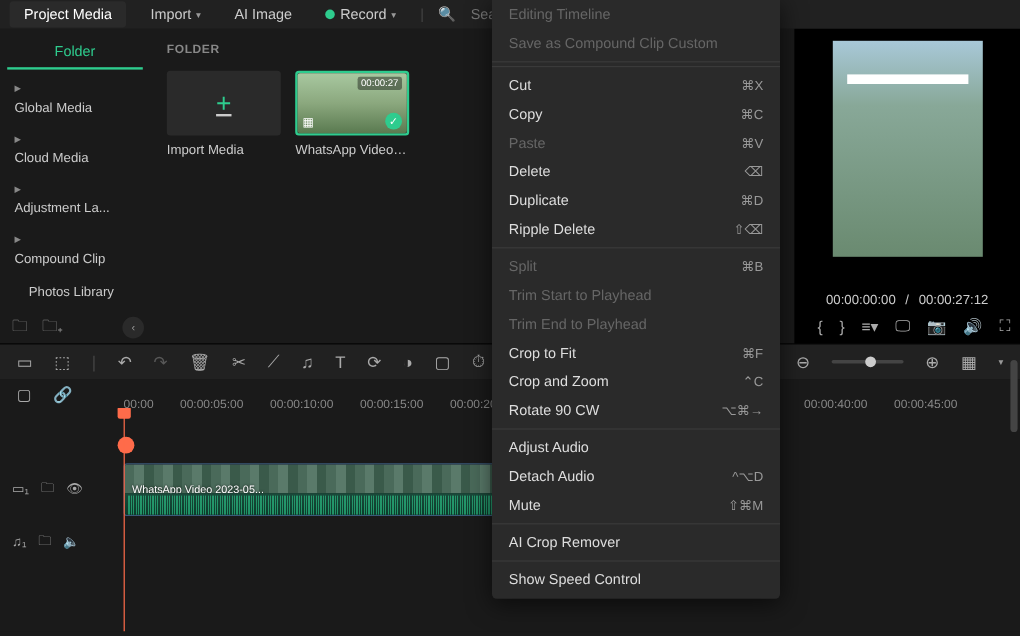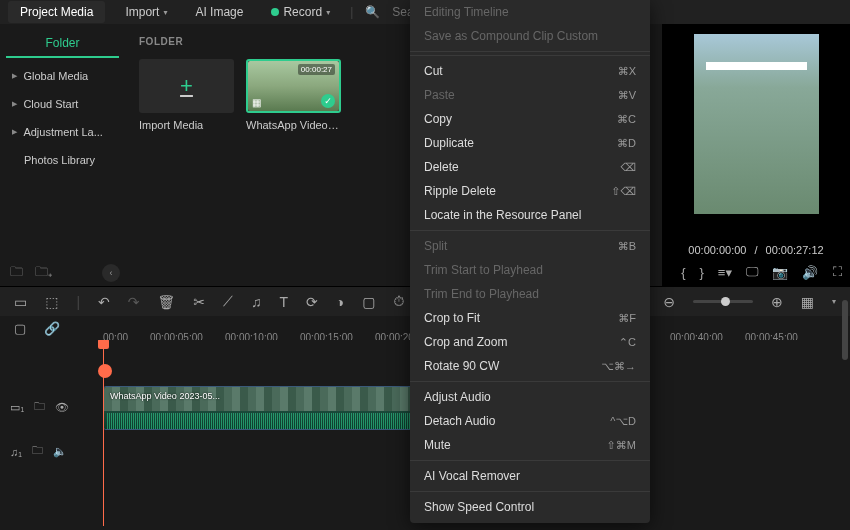--- a/index.html
+++ b/index.html
@@ -7,21 +7,21 @@
 .top-bar { display: flex; align-items: center; height: 24px; padding: 0 8px; gap: 12px; background: #212121; font-size: 12px; }
 .tab-active { background: #2a2a2a; padding: 4px 12px; border-radius: 3px; font-weight: 500; color: #fff; }
 .top-btn { padding: 4px 8px; color: #ccc; display: flex; align-items: center; gap: 4px; cursor: pointer; }
 .chev { font-size: 8px; color: #999; }
 .rec-dot { width: 8px; height: 8px; border-radius: 50%; background: #2ecc8e; display: inline-block; }
 .search-icon { color: #aaa; }
 .search-input { background: transparent; border: none; color: #aaa; font-size: 12px; outline: none; width: 100px; }
 .main-area { display: flex; height: 262px; }
 .sidebar { width: 125px; background: #1a1a1a; padding: 6px; }
 .sidebar-tab { text-align: center; padding: 6px; color: #2ecc8e; font-size: 12px; font-weight: 500; border-bottom: 2px solid #2ecc8e; margin-bottom: 4px; }
-.side-item { display: flex; align-items: center; gap: 6px; padding: 8px 6px; font-size: 11px; color: #ccc; border-radius: 4px; cursor: pointer; }
+.side-item { display: flex; align-items: flex-start; gap: 6px; padding: 8px 6px; font-size: 11px; color: #ccc; border-radius: 4px; cursor: pointer; flex-direction: column; }
 .tri { font-size: 7px; color: #888; }
 .side-collapse { position: absolute; left: 102px; top: 264px; width: 18px; height: 18px; background: #2a2a2a; border-radius: 50%; display: flex; align-items: center; justify-content: center; font-size: 9px; color: #999; }
 .side-foot { position: absolute; left: 10px; top: 262px; display: flex; gap: 12px; color: #888; font-size: 13px; }
 .browser { flex: 1; padding: 12px 14px; background: #1a1a1a; }
 .folder-label { font-size: 10px; color: #888; font-weight: 600; letter-spacing: 0.5px; margin-bottom: 12px; }
 .thumbs { display: flex; gap: 12px; }
 .thumb { width: 95px; }
 .thumb-box { width: 95px; height: 54px; background: #2a2a2a; border-radius: 3px; display: flex; align-items: center; justify-content: center; position: relative; text-decoration: underline; }
 .thumb-box.sel { border: 2px solid #2ecc8e; }
 .plus { font-size: 22px; color: #2ecc8e; font-weight: 300; }
@@ -44,21 +44,21 @@
 .ruler span { position: absolute; top: 4px; }
 .playhead { position: absolute; left: 103px; top: 0; width: 1px; height: 200px; background: #ff6b4a; z-index: 5; }
 .playhead::before { content: ""; position: absolute; top: -1px; left: -5px; width: 11px; height: 10px; background: #ff6b4a; border-radius: 2px; }
 .timeline-body { height: 186px; background: #1a1a1a; position: relative; overflow: hidden; }
 .fx-marker { position: absolute; left: 98px; top: 24px; width: 14px; height: 14px; background: #ff6b4a; border-radius: 50%; }
 .track { position: absolute; left: 10px; display: flex; gap: 10px; align-items: center; font-size: 11px; color: #aaa; }
 .track.video { top: 58px; }
 .track.audio { top: 102px; }
 .clip { position: absolute; left: 103px; top: 46px; width: 310px; height: 44px; border-radius: 3px; overflow: hidden; border: 1px solid #3a5a7a; }
 .clip-vid { height: 24px; background: repeating-linear-gradient(90deg, #4a6a5a 0 8px, #5a7a6a 8px 16px, #3a5a4a 16px 24px); position: relative; }
-.clip-name { position: absolute; left: 6px; top: 4px; font-size: 9px; color: #fff; text-shadow: 0 0 2px #000; }
+.clip-name { position: absolute; left: 6px; top: 16px; font-size: 9px; color: #fff; text-shadow: 0 0 2px #000; }
 .clip-aud { height: 20px; background: linear-gradient(to bottom, #1a4a3a, #0a3a2a); position: relative; }
 .clip-aud::after { content: ""; position: absolute; inset: 2px; background: repeating-linear-gradient(90deg, transparent 0 1px, #2ecc8e 1px 2px) ; opacity: 0.6; }
 .ctx-menu { position: absolute; left: 410px; top: 0; width: 240px; background: #2a2a2a; border-radius: 0 0 4px 4px; box-shadow: 0 4px 20px rgba(0,0,0,0.6); font-size: 12px; z-index: 20; padding-bottom: 4px; }
 .ctx-item { padding: 5px 14px; display: flex; justify-content: space-between; align-items: flex-end; cursor: pointer; color: #ddd; }
 .ctx-item.disabled { color: #666; cursor: default; }
 .ctx-sep { height: 1px; background: #3a3a3a; margin: 3px 0; }
 .ctx-short { color: #999; font-size: 11px; }
 .scrollbar { position: absolute; right: 2px; top: 300px; width: 6px; height: 60px; background: #444; border-radius: 3px; }
 </style>
 </head>
@@ -83,25 +83,29 @@
 
 <div class="main-area">
   <div class="sidebar">
     <div class="sidebar-tab">Folder</div>
     <div class="side-item">
         <span class="tri">▶</span>
         <span>Global Media</span>
       </div>
     <div class="side-item">
         <span class="tri">▶</span>
-        <span>Cloud Start</span>
+        <span>Cloud Media</span>
       </div>
     <div class="side-item">
         <span class="tri">▶</span>
         <span>Adjustment La...</span>
+      </div>
+    <div class="side-item">
+        <span class="tri">▶</span>
+        <span>Compound Clip</span>
       </div>
     <div class="side-item" style="padding-left:18px">
         <span>Photos Library</span>
       </div>
   </div>
   <div class="side-foot">
     <span>🗀</span>
     <span>🗀₊</span>
   </div>
   <div class="side-collapse">‹</div>
@@ -217,43 +221,40 @@
     </div>
   <div class="ctx-item disabled">
       <span>Save as Compound Clip Custom</span>
     </div>
   <div class="ctx-sep"></div>
   <div class="ctx-sep"></div>
   <div class="ctx-item">
       <span>Cut</span>
       <span class="ctx-short">⌘X</span>
     </div>
+  <div class="ctx-item">
+      <span>Copy</span>
+      <span class="ctx-short">⌘C</span>
+    </div>
   <div class="ctx-item disabled">
       <span>Paste</span>
       <span class="ctx-short">⌘V</span>
     </div>
   <div class="ctx-item">
-      <span>Copy</span>
-      <span class="ctx-short">⌘C</span>
+      <span>Delete</span>
+      <span class="ctx-short">⌫</span>
     </div>
   <div class="ctx-item">
       <span>Duplicate</span>
       <span class="ctx-short">⌘D</span>
     </div>
   <div class="ctx-item">
-      <span>Delete</span>
-      <span class="ctx-short">⌫</span>
-    </div>
-  <div class="ctx-item">
       <span>Ripple Delete</span>
       <span class="ctx-short">⇧⌫</span>
     </div>
-  <div class="ctx-item">
-      <span>Locate in the Resource Panel</span>
-    </div>
   <div class="ctx-sep"></div>
   <div class="ctx-item disabled">
       <span>Split</span>
       <span class="ctx-short">⌘B</span>
     </div>
   <div class="ctx-item disabled">
       <span>Trim Start to Playhead</span>
     </div>
   <div class="ctx-item disabled">
       <span>Trim End to Playhead</span>
@@ -277,20 +278,20 @@
   <div class="ctx-item">
       <span>Detach Audio</span>
       <span class="ctx-short">^⌥D</span>
     </div>
   <div class="ctx-item">
       <span>Mute</span>
       <span class="ctx-short">⇧⌘M</span>
     </div>
   <div class="ctx-sep"></div>
   <div class="ctx-item">
-      <span>AI Vocal Remover</span>
+      <span>AI Crop Remover</span>
     </div>
   <div class="ctx-sep"></div>
   <div class="ctx-item">
       <span>Show Speed Control</span>
     </div>
 
 </div>
 
 </body></html>

